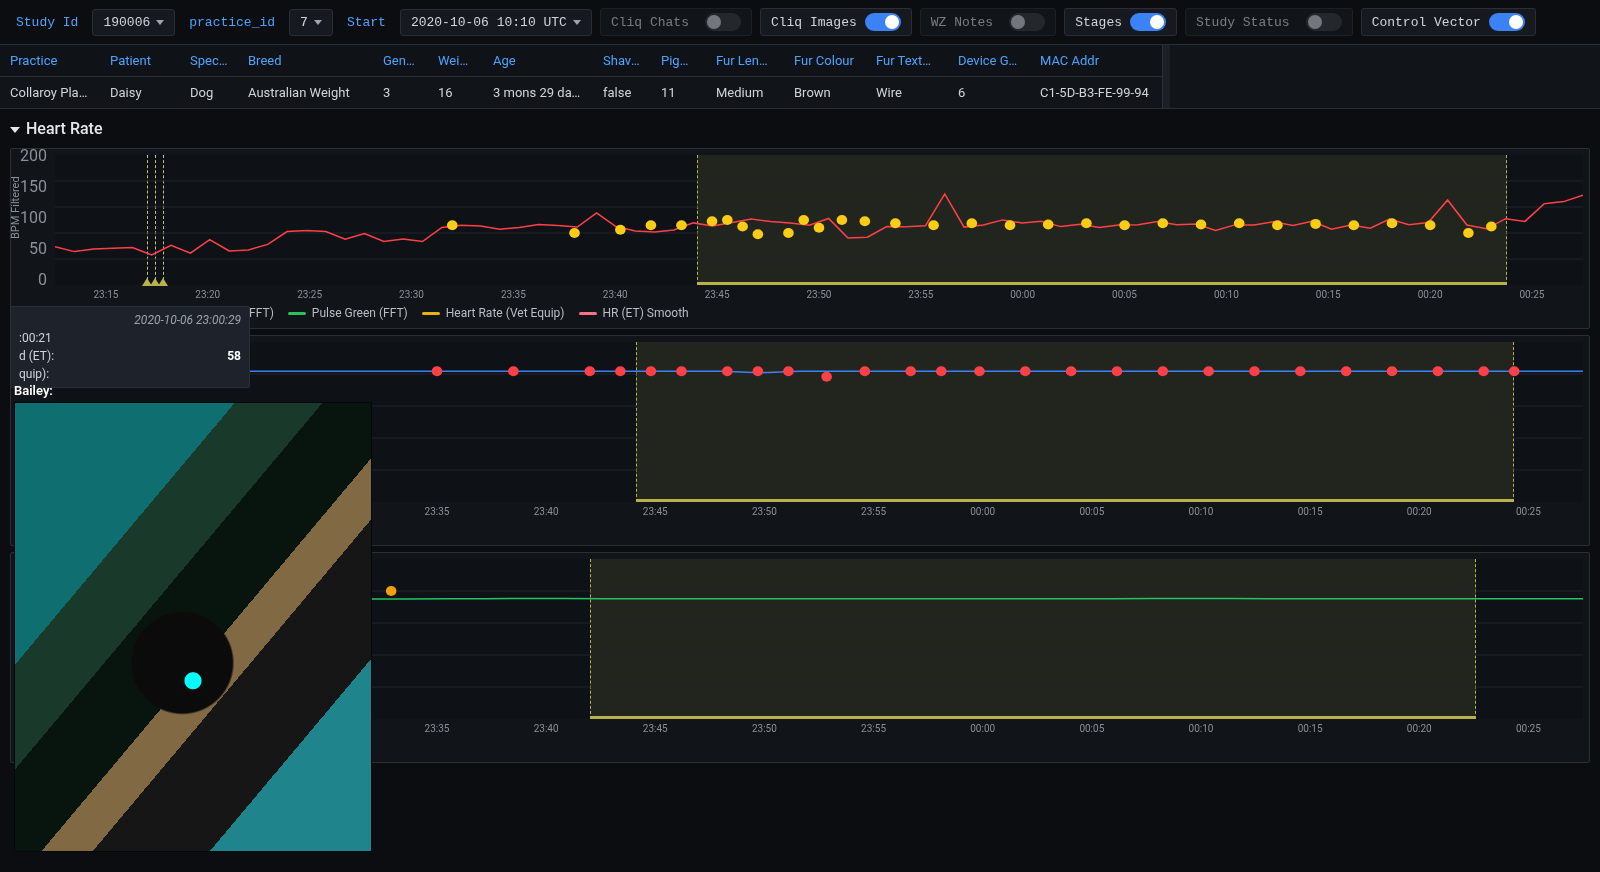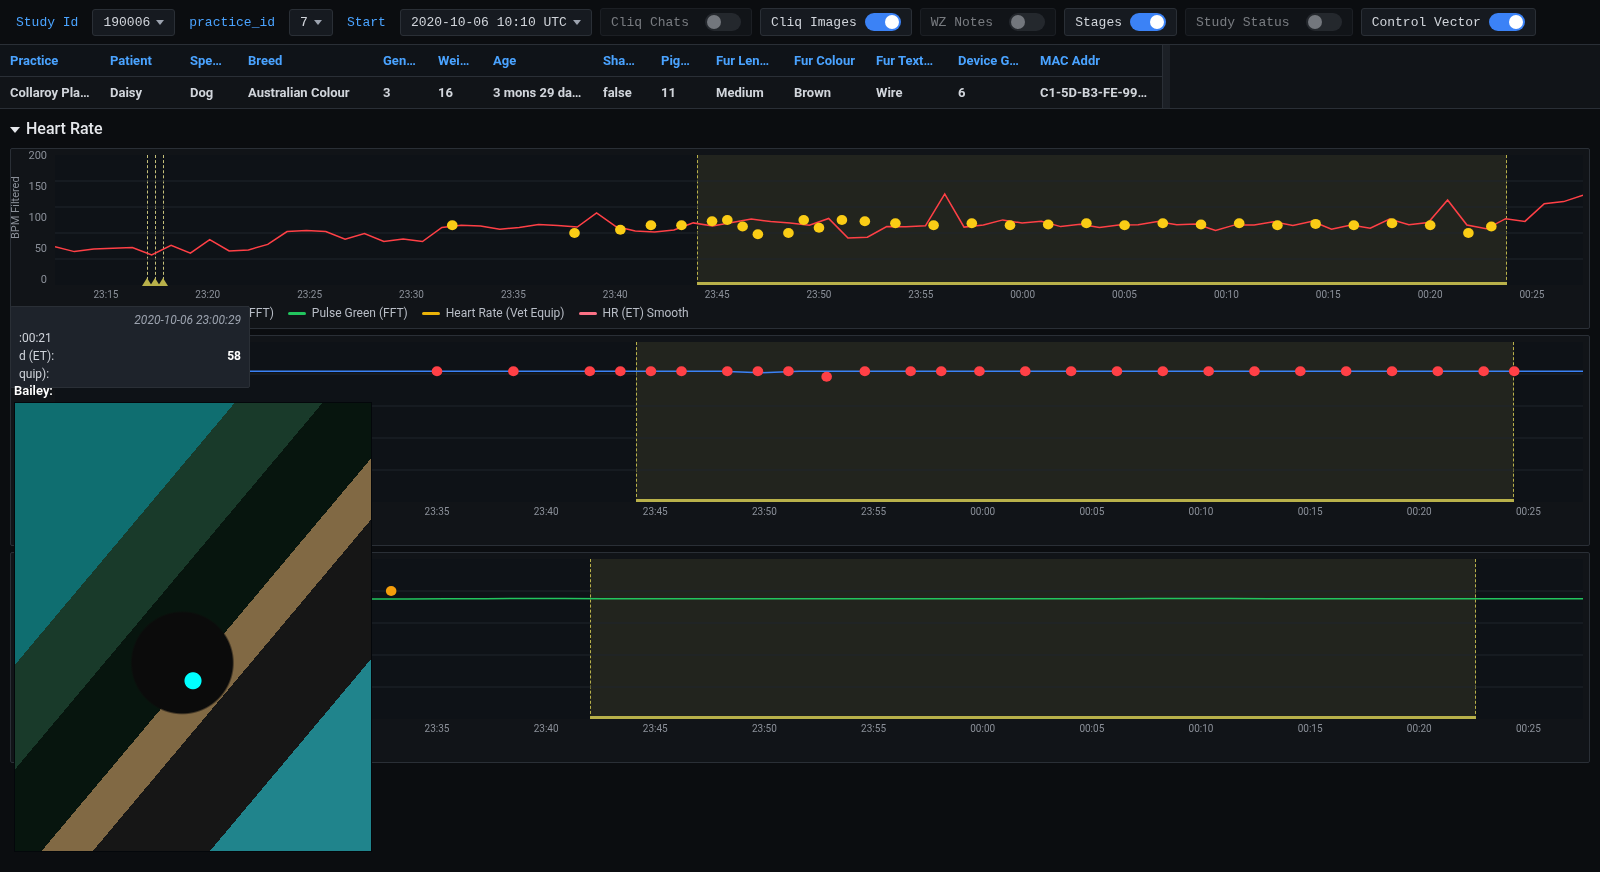--- a/index.html
+++ b/index.html
@@ -72,21 +72,20 @@
   }
   .switch.on { background: var(--switch-on); }
   .switch.on .knob { left: 20px; background: #fff; }
   
   .hdr-table {
     display: grid;
     grid-template-columns: 100px 80px 58px 135px 55px 55px 110px 58px 55px 78px 82px 82px 82px 132px 8px;
     border-top: 1px solid var(--border);
     border-bottom: 1px solid var(--border);
     background: var(--panel);
-    font-weight: bold;
   }
   .hdr-table .cell { padding: 8px 10px; white-space: nowrap; overflow: hidden; text-overflow: ellipsis; }
   .hdr-table .head { color: var(--blue); border-bottom: 1px solid var(--border); background: #0f1318; cursor: pointer; }
   .hdr-table .val  { color: var(--text); }
   .hdr-table .scroll-gutter { background: #1c2026; grid-row: span 2; border-left: 1px solid var(--border);}
   
   .panel-title {
     display: flex; align-items: center; gap: 6px;
     padding: 10px 10px 4px;
     font-size: 16px; font-weight: 500; color: #e5e7eb;
@@ -119,21 +118,21 @@
     left: 4px; top: 50%;
     transform: translateY(-50%) rotate(-90deg);
     transform-origin: left center;
     color: #8b9099; font-size: 11px;
     white-space: nowrap;
   }
   .y-ticks {
     position: absolute; left: 0; top: 6px; bottom: 22px;
     width: 40px;
   }
-  .y-tick { position: absolute; right: 4px; font-size: 11px; color: #8b9099; transform: translateY(-50%); }
+  .y-tick { position: absolute; right: 4px; font-size: 16px; color: #8b9099; transform: translateY(-50%); }
   .x-ticks {
     display:flex; justify-content: space-between;
     margin: 4px 6px 0 44px; font-size: 10px; color: #8b9099;
   }
   .x-tick { flex:1; text-align:center; }
   .legend {
     display:flex; flex-wrap:wrap; gap: 14px;
     margin: 6px 6px 8px 44px; font-size: 12px; color: #b8bdc6;
     align-items:center;
   }
@@ -248,21 +247,21 @@
     <div class="cell head">Pigment</div>
     <div class="cell head">Fur Length</div>
     <div class="cell head">Fur Colour</div>
     <div class="cell head">Fur Texture</div>
     <div class="cell head">Device Gen.</div>
     <div class="cell head">MAC Addr</div>
     <div class="scroll-gutter"></div>
     <div class="cell val">Collaroy Plate…</div>
     <div class="cell val">Daisy</div>
     <div class="cell val">Dog</div>
-    <div class="cell val">Australian Colour</div>
+    <div class="cell val">Australian Weight</div>
     <div class="cell val">3</div>
     <div class="cell val">16</div>
     <div class="cell val">3 mons 29 days</div>
     <div class="cell val">false</div>
     <div class="cell val">11</div>
     <div class="cell val">Medium</div>
     <div class="cell val">Brown</div>
     <div class="cell val">Wire</div>
     <div class="cell val">6</div>
     <div class="cell val">C1-5D-B3-FE-99-94</div>

